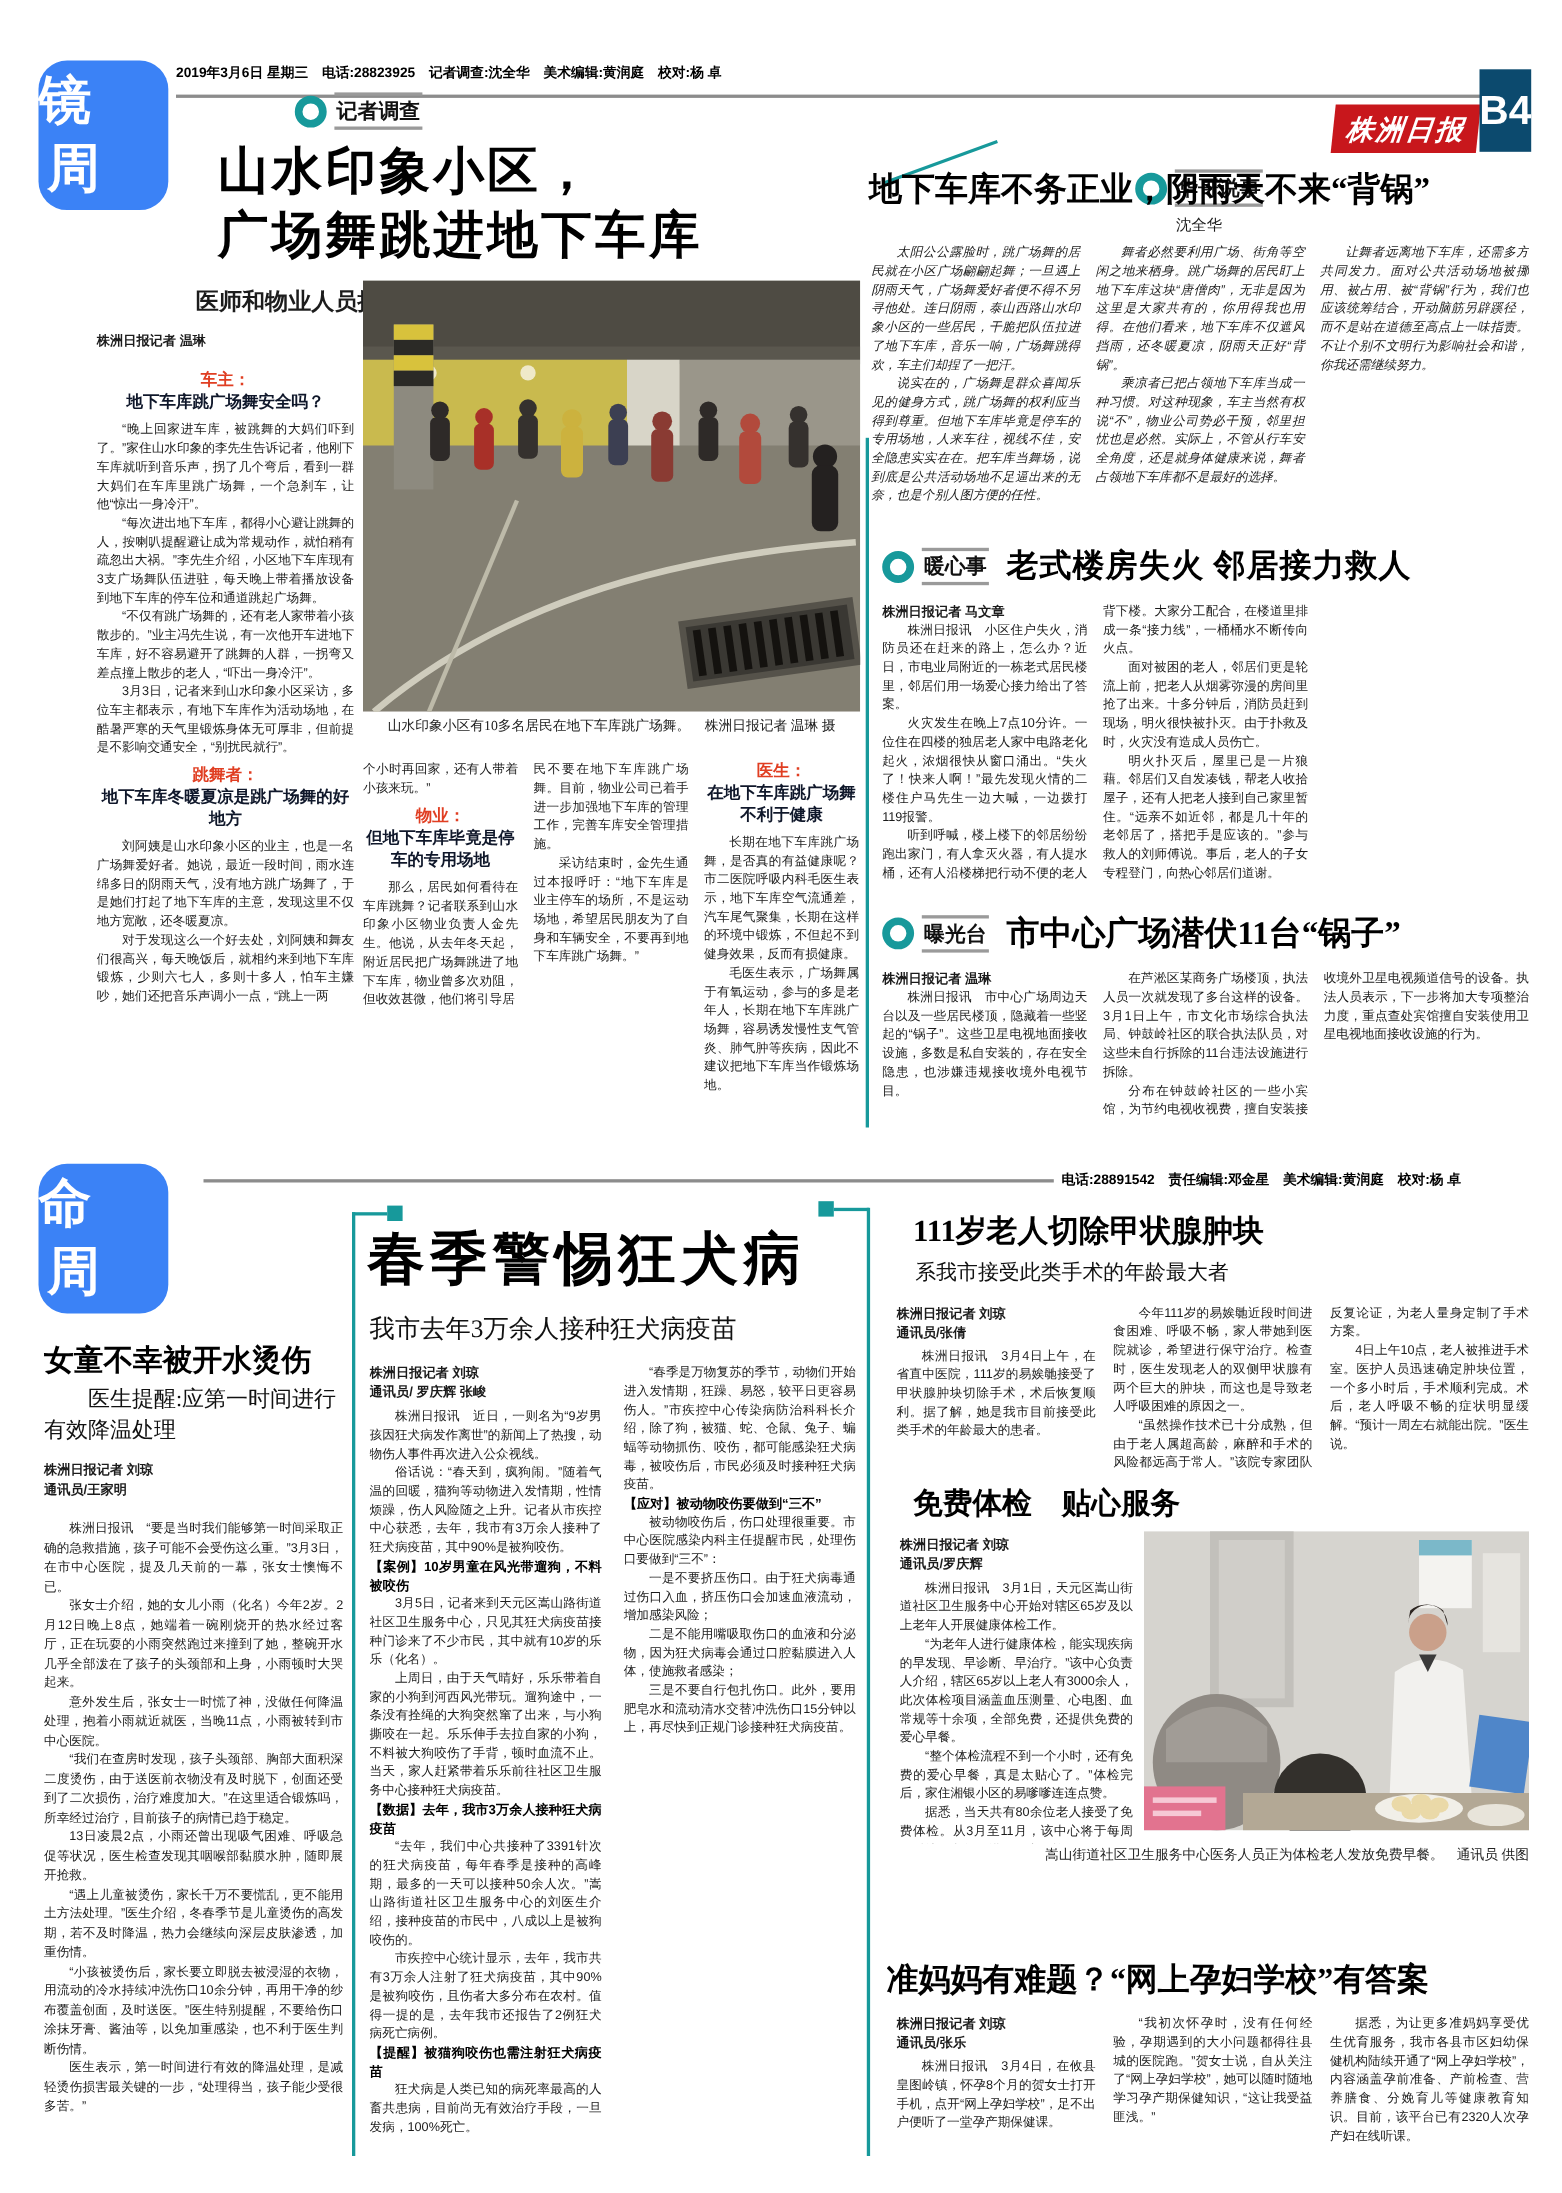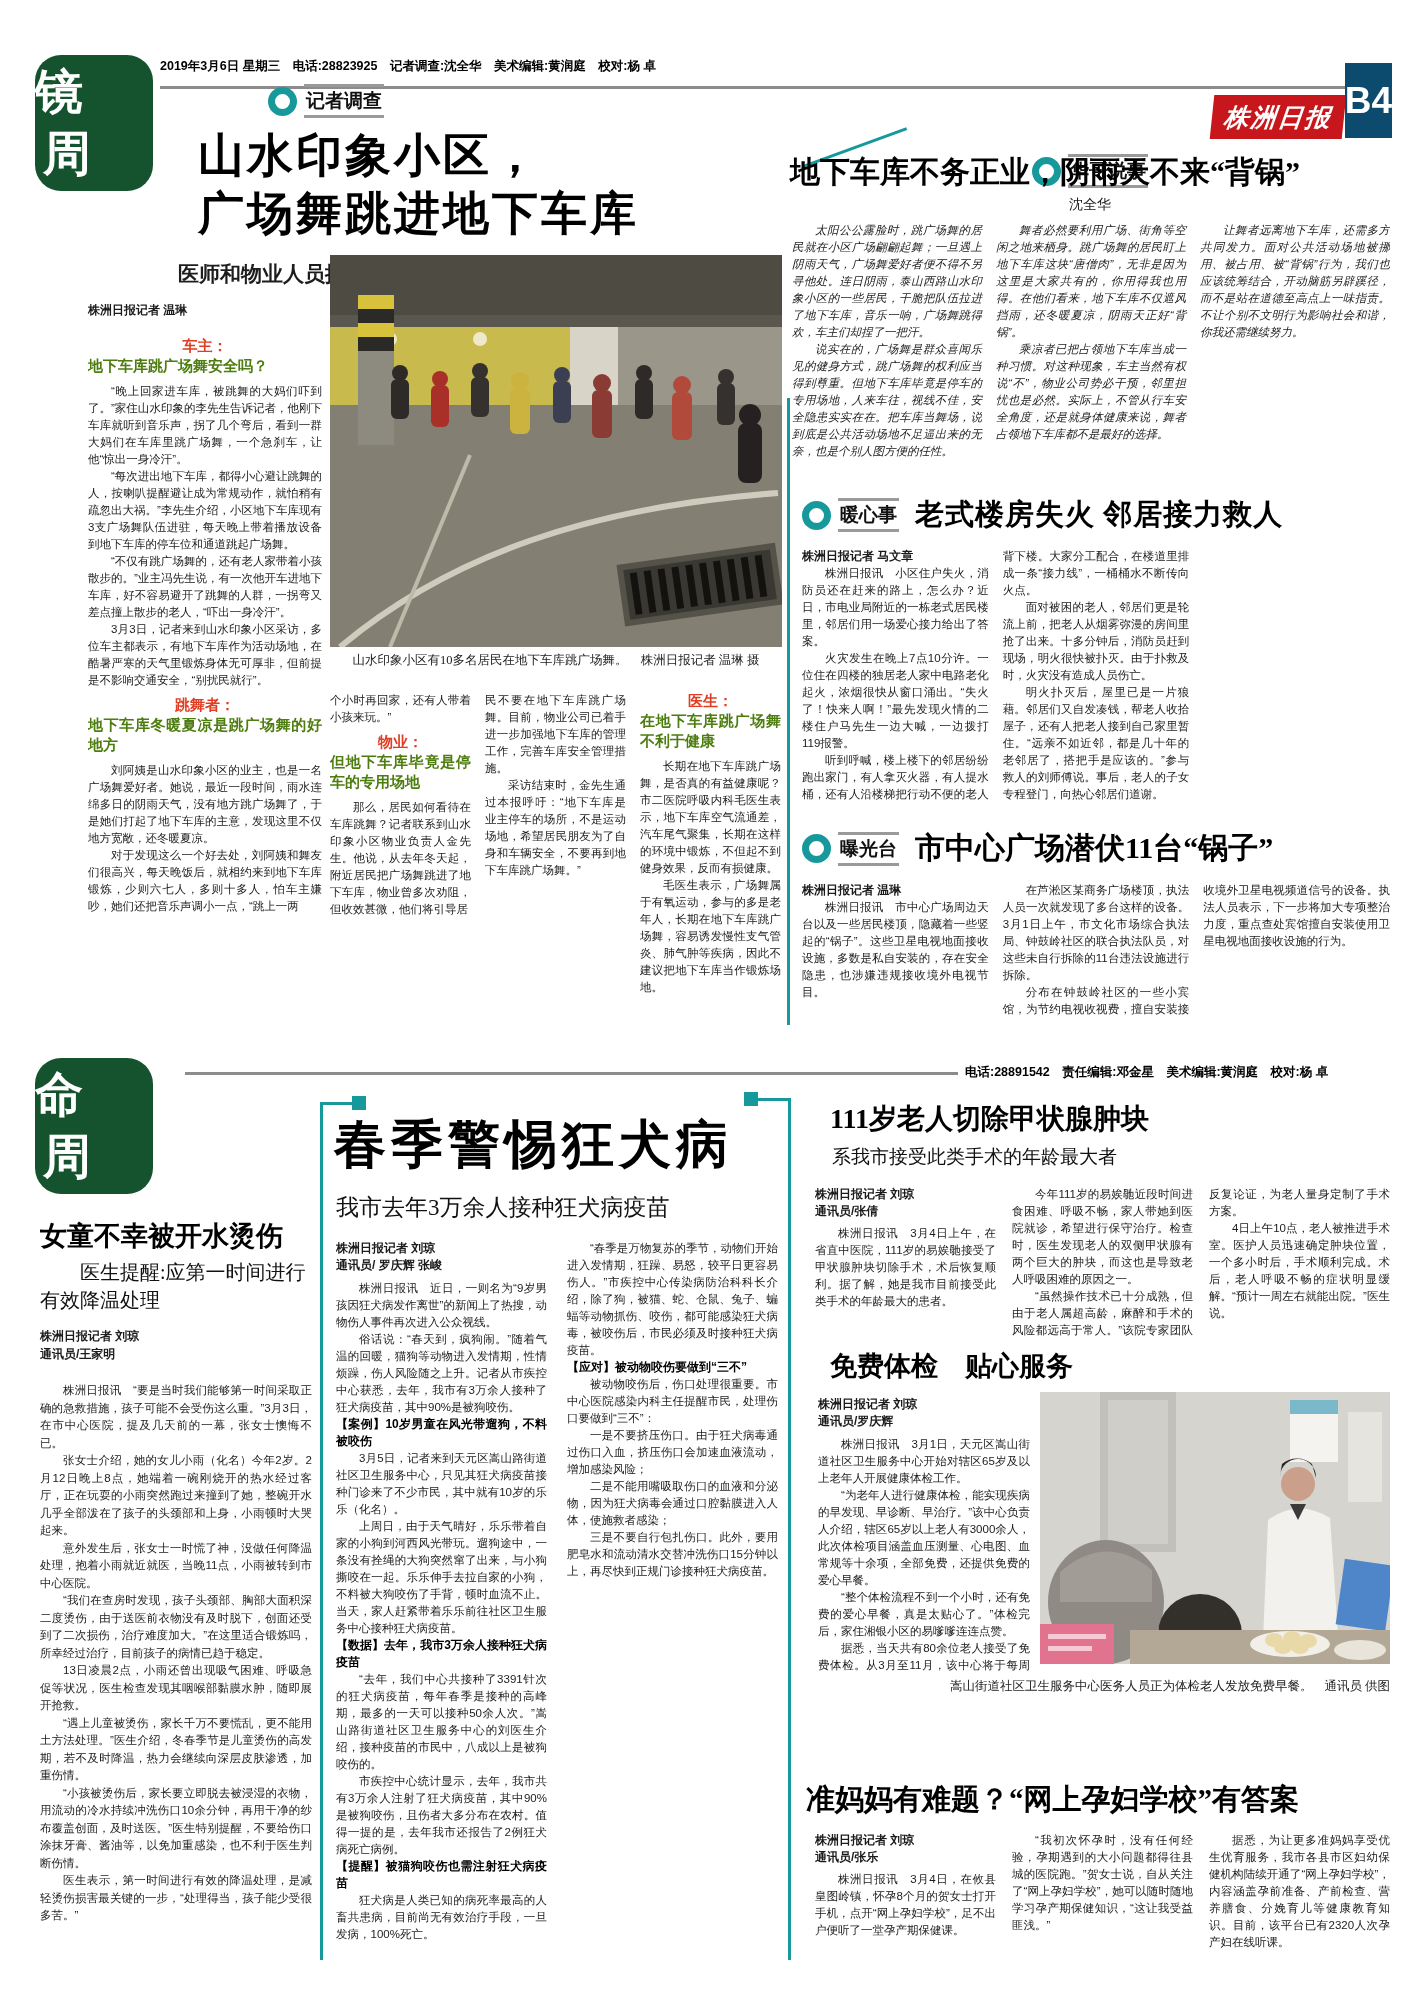--- a/index.html
+++ b/index.html
@@ -1,20 +1,20 @@
 <!DOCTYPE html>
 <html><head>
 <meta charset="utf-8">
 <style>
   html,body{margin:0;padding:0;background:#e8e8e4;}
   .page{position:relative;width:1420px;height:1994px;background:#ffffff;margin:0 auto;
         font-family:"Liberation Sans",sans-serif;color:#1c1c1c;overflow:hidden;}
   .abs{position:absolute;}
   
-  .weekly-logo{width:118px;height:136px;background:#14532d;border-radius:26px;
+  .weekly-logo{width:118px;height:136px;background:#3b82f6;border-radius:26px;
       color:#fff;font-family:"Liberation Serif",serif;font-weight:bold;
       display:flex;flex-direction:column;align-items:center;justify-content:center;}
   .weekly-logo div{font-size:48px;line-height:62px;letter-spacing:8px;text-indent:8px;}
   .meta-line{font-size:12.5px;font-weight:bold;color:#000;white-space:nowrap;}
   .rule{height:3px;background:#8c8c8c;}
   .paper-logo{width:132px;height:44px;background:#c8171c;color:#fff;display:flex;align-items:center;justify-content:center;
       font-family:"Liberation Serif",serif;font-style:italic;font-weight:bold;font-size:25px;letter-spacing:2px;transform:skewX(-6deg);}
   .page-no{width:47px;height:75px;background:#0c4a6e;color:#fff;display:flex;align-items:center;justify-content:center;
       font-size:37px;font-weight:bold;}
   
@@ -23,21 +23,21 @@
   .tag .tag-label{font-size:19px;font-weight:bold;color:#111;border-top:3px solid #9a9a9a;border-bottom:3px solid #9a9a9a;padding:1px 2px;}
   
   .h-sans{font-weight:bold;color:#000;}
   .h-serif{font-family:"Liberation Serif",serif;font-weight:bold;color:#000;}
   
   .col-body{font-size:11.5px;line-height:17px;text-align:justify;color:#1b1b1b;overflow:hidden;column-fill:auto;}
   .col-body p{margin:0;text-indent:2em;}
   .col-body p.noindent{text-indent:0;}
   .byline-sm{font-size:12px;font-weight:bold;text-indent:0 !important;margin:0;}
   .red-label{color:#e03e22;font-weight:bold;font-size:15px;text-align:center;margin:7px 0 2px;text-indent:0 !important;}
-  .red-title{font-weight:bold;font-size:15px;margin:0 0 7px;color:#4d7c0f;text-indent:0 !important;line-height:20px;}
+  .red-title{font-weight:bold;font-size:15px;text-align:center;margin:0 0 7px;color:#0f172a;text-indent:0 !important;line-height:20px;}
   .sec-mark{font-weight:bold;font-size:12px;margin:8px 0 3px;text-indent:0 !important;color:#000;}
   .caption{font-size:12.5px;color:#222;font-family:"Liberation Serif",serif;}
   .teal-v{background:#17999b;width:3px;}
   .teal-h{background:#17999b;height:3px;}
   .teal-sq{background:#17999b;width:14px;height:14px;}
   .deck-serif{font-family:"Liberation Serif",serif;color:#111;}
 </style>
 </head>
 <body>
 

